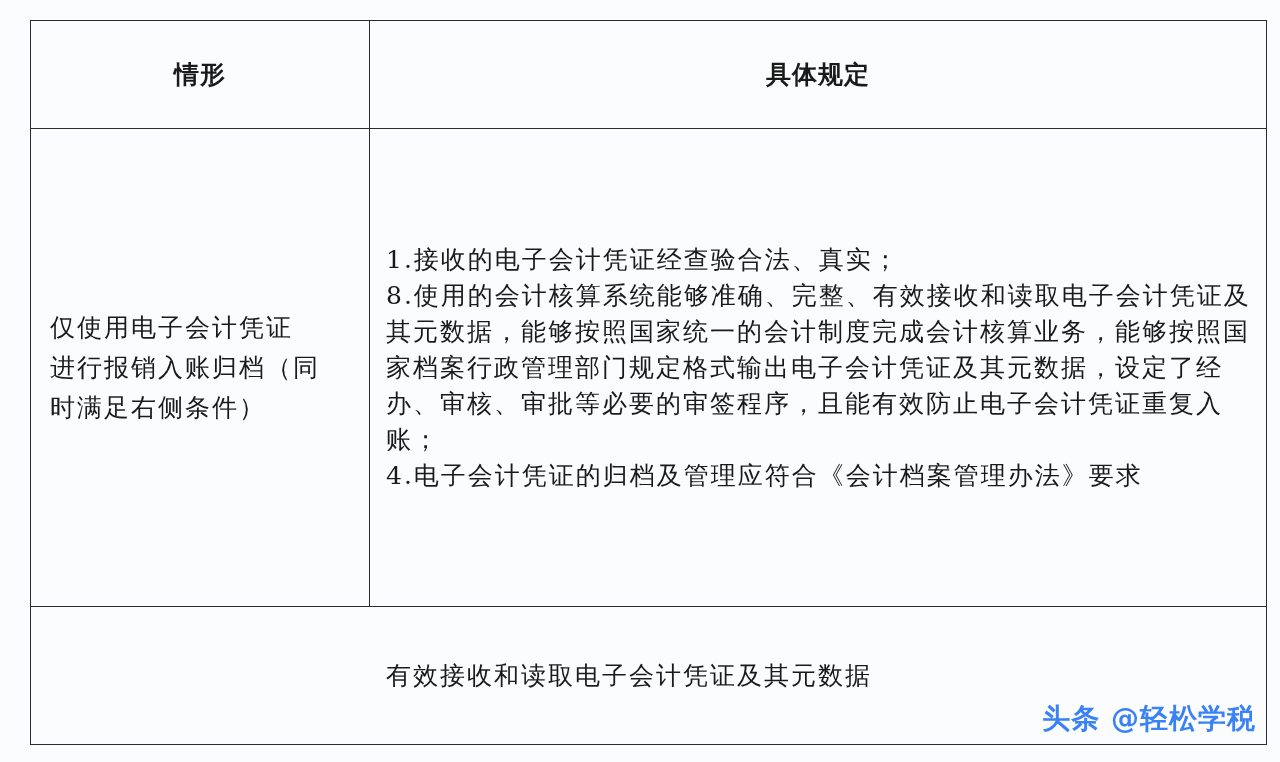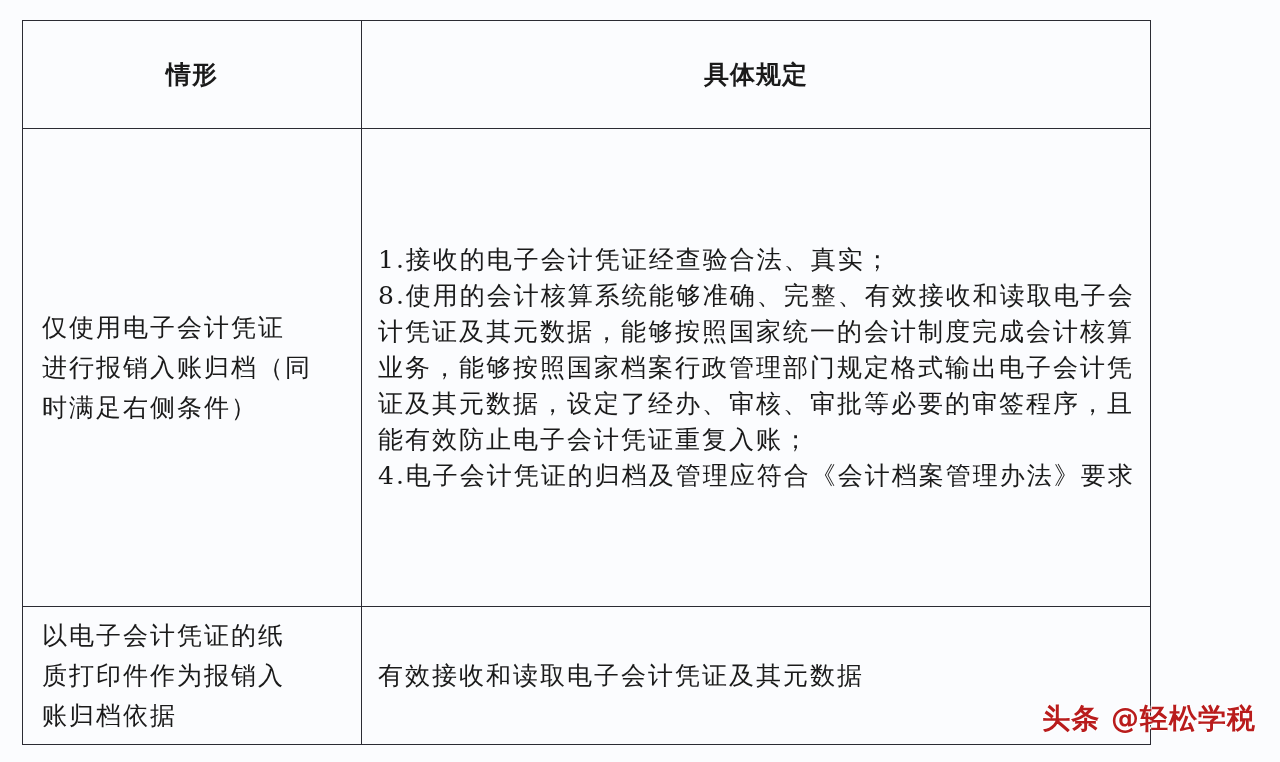--- a/index.html
+++ b/index.html
@@ -1,39 +1,39 @@
 <!DOCTYPE html>
 <html><head>
 <meta charset="utf-8">
 <style>
   html, body { margin:0; padding:0; }
   body {
     width:1280px; height:762px; background:#fbfcfe; position:relative; overflow:hidden;
     font-family: "DejaVu Serif", "Liberation Serif", serif; color:#1a1a1a;
   }
   .tbl {
-    position:absolute; left:22px; top:20px; width:1129px; height:725px;
+    position:absolute; left:30px; top:20px; width:1237px; height:725px;
     border:1.5px solid #2b2b33; box-sizing:border-box;
   }
   .row { position:absolute; left:0; width:100%; box-sizing:border-box; }
   .row.head { top:0; height:108px; border-bottom:1.5px solid #2b2b33; }
   .row.r1 { top:108px; height:478px; border-bottom:1.5px solid #2b2b33; }
   .row.r2 { top:586px; height:137px; }
   .cell { position:absolute; top:0; bottom:0; box-sizing:border-box; display:flex; align-items:center; }
   .c1 { left:0; width:339px; border-right:1.5px solid #2b2b33; }
   .c2 { left:339px; right:0; }
   .head .cell { justify-content:center; font-weight:bold; font-size:25px; letter-spacing:1px; }
   .txt { font-size:25px; line-height:36px; letter-spacing:2px; }
   .c1 .txt { padding-left:19px; padding-right:10px; line-height:40px; }
   .c2 .txt { padding-left:16px; padding-right:10px; }
   .r1 .c2 .txt { line-height:36px; }
   .r1 .c2 .txt div { white-space:normal; }
   .watermark {
     position:absolute; right:24px; top:700px; font-family:"DejaVu Sans", sans-serif;
-    font-size:28px; font-weight:bold; color:#b91c1c; text-shadow:1px 1px 0 #fff, -1px -1px 0 #fff;
+    font-size:28px; font-weight:bold; color:#3b82f6; text-shadow:1px 1px 0 #fff, -1px -1px 0 #fff;
     letter-spacing:1px;
   }
 </style>
 </head>
 <body>
 
 <div class="tbl">
   <div class="row head">
     <div class="cell c1">
         <span>情形</span>
@@ -54,27 +54,20 @@
     <div class="cell c2">
       <div class="txt">
         <div>1.接收的电子会计凭证经查验合法、真实；</div>
         <div>8.使用的会计核算系统能够准确、完整、有效接收和读取电子会计凭证及其元数据，能够按照国家统一的会计制度完成会计核算业务，能够按照国家档案行政管理部门规定格式输出电子会计凭证及其元数据，设定了经办、审核、审批等必要的审签程序，且能有效防止电子会计凭证重复入账；</div>
         <div>4.电子会计凭证的归档及管理应符合《会计档案管理办法》要求</div>
       </div>
     </div>
   </div>
 
   <div class="row r2">
-    <div class="cell c1">
-      <div class="txt">
-        <div>以电子会计凭证的纸</div>
-        <div>质打印件作为报销入</div>
-        <div>账归档依据</div>
-      </div>
-    </div>
     <div class="cell c2">
       <div class="txt">
         <div>有效接收和读取电子会计凭证及其元数据</div>
       </div>
     </div>
   </div>
 </div>
 
 <div class="watermark">头条 @轻松学税</div>
 

